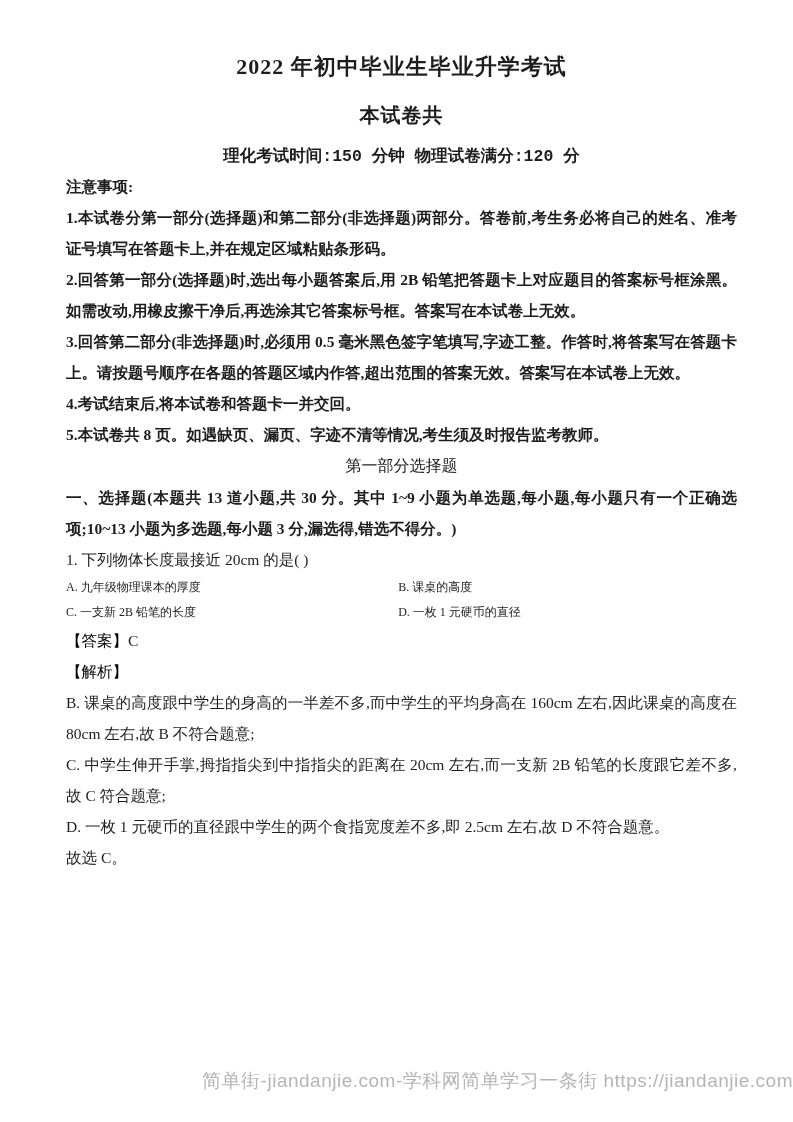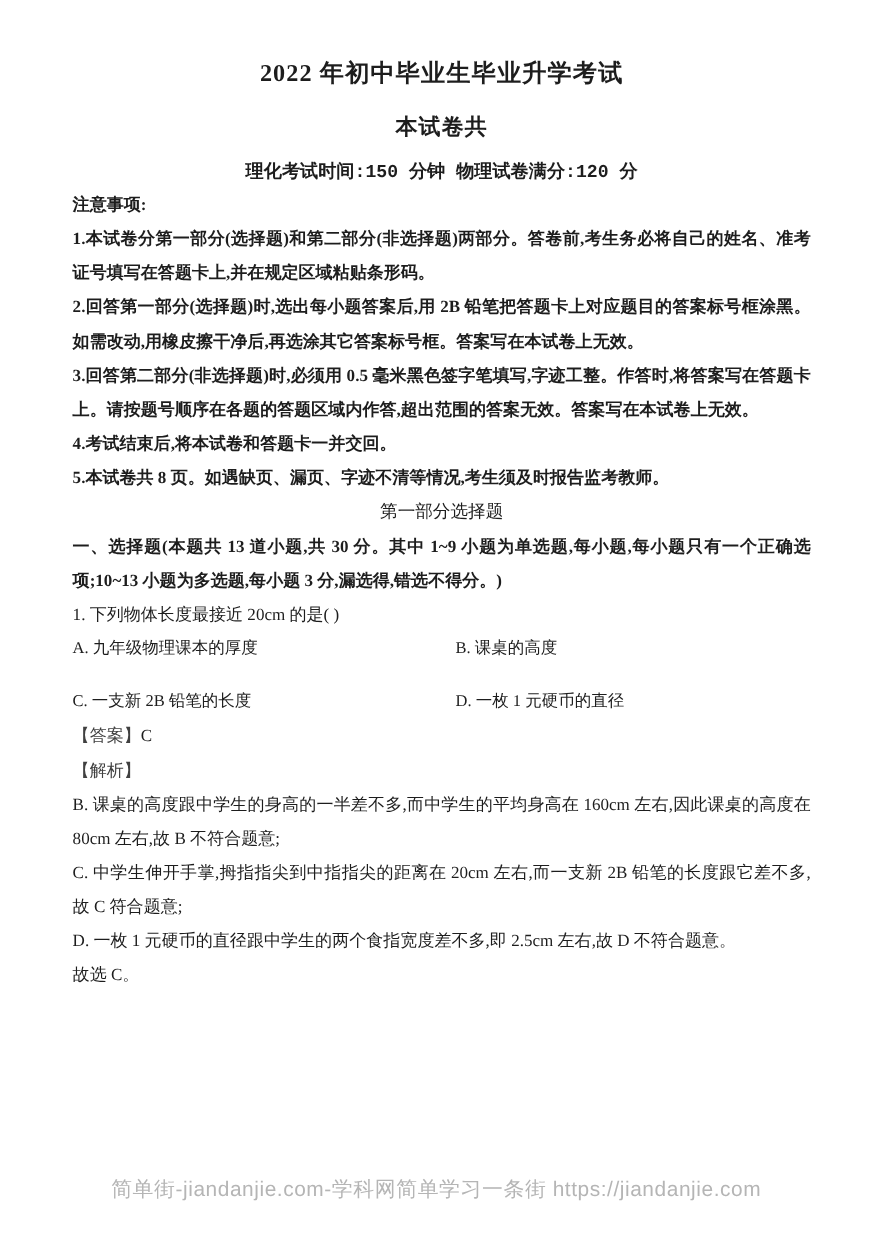--- a/index.html
+++ b/index.html
@@ -38,26 +38,26 @@
   .section-head {
     text-align:center; font-weight:normal; font-size:16px; line-height:2.0;
   }
   .body-par {
     font-weight:normal; font-size:15.5px; line-height:2.0;
     text-align:justify;
   }
   .options {
     display:grid;
     grid-template-columns:49.5% 50.5%;
-    font-size:15px; line-height:2.1;gap:16px;
+    font-size:12px; line-height:2.1;
   }
-  .blue { color:#404040; }
+  .blue { color:#000000; }
   .footer {
     position:absolute; bottom:28px; left:0; right:0;
-    text-align:center;
+    text-align:right;
     font-family:"Liberation Sans","DejaVu Sans",sans-serif;
     font-size:19px; color:#b5b5b5; letter-spacing:0.5px;
   }
 </style>
 </head>
 <body>
 
 <div class="page">
 
   <h1 class="title-main">2022 年初中毕业生毕业升学考试</h1>

